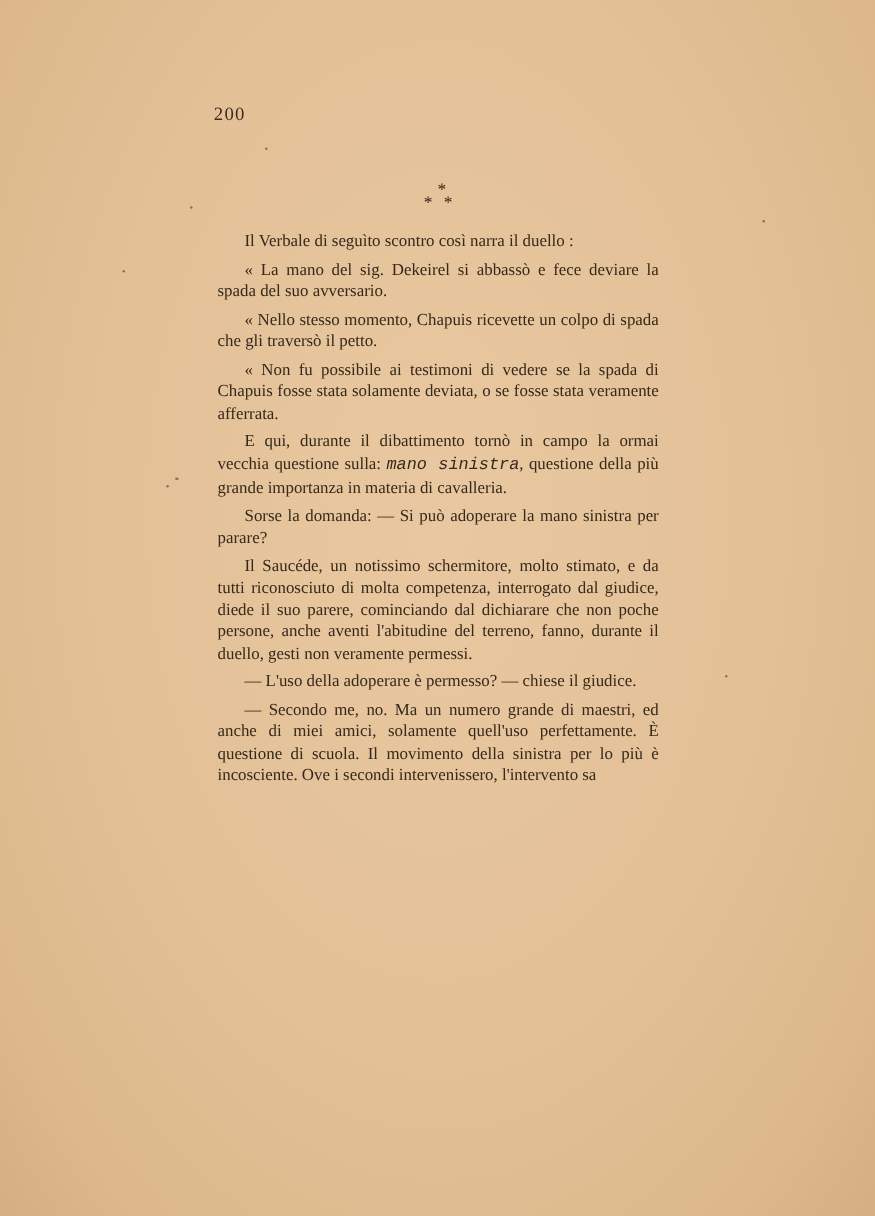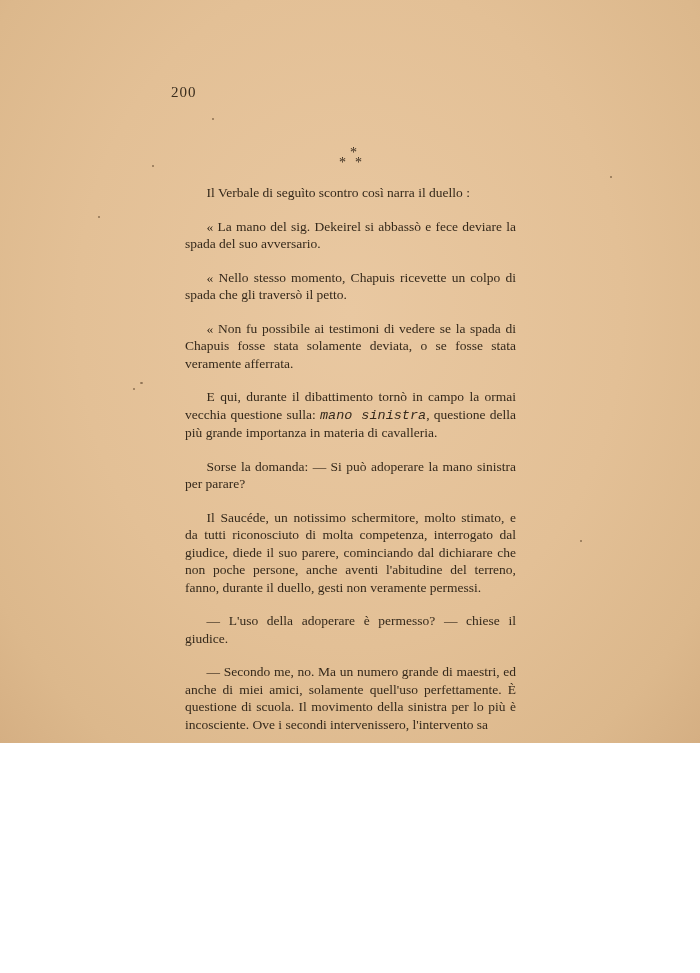--- a/index.html
+++ b/index.html
@@ -8,21 +8,21 @@
   }
   body {
     width: 700px;
     height: 973px;
     overflow: hidden;
     font-family: "Liberation Serif", "DejaVu Serif", serif;
   }
   .page {
     position: relative;
     width: 700px;
-    height: 743px;
+    height: 973px;
     background: radial-gradient(ellipse at 50% 42%, #e9c8a1 0%, #e3c096 55%, #dcb88c 85%, #d5af83 100%);
     color: #35291b;
   }
   .page-number {
     position: absolute;
     left: 171px;
     top: 84px;
     font-size: 15px;
     letter-spacing: 1px;
     color: #3a2d1e;
@@ -48,21 +48,21 @@
     line-height: 9px;
     margin-left: 6px;
   }
   .orn-bottom {
     display: block;
     line-height: 11px;
     letter-spacing: 9px;
     text-indent: 9px;
   }
   .text-block p {
-    margin: 16px;
+    margin: 5px;
     text-indent: 1.6em;
   }
   .text-block p.gap-above {
     margin-top: 17.5px;
   }
   em {
     font-style: italic;
     font-family: Liberation Mono, monospace;
   }
   .speck {

